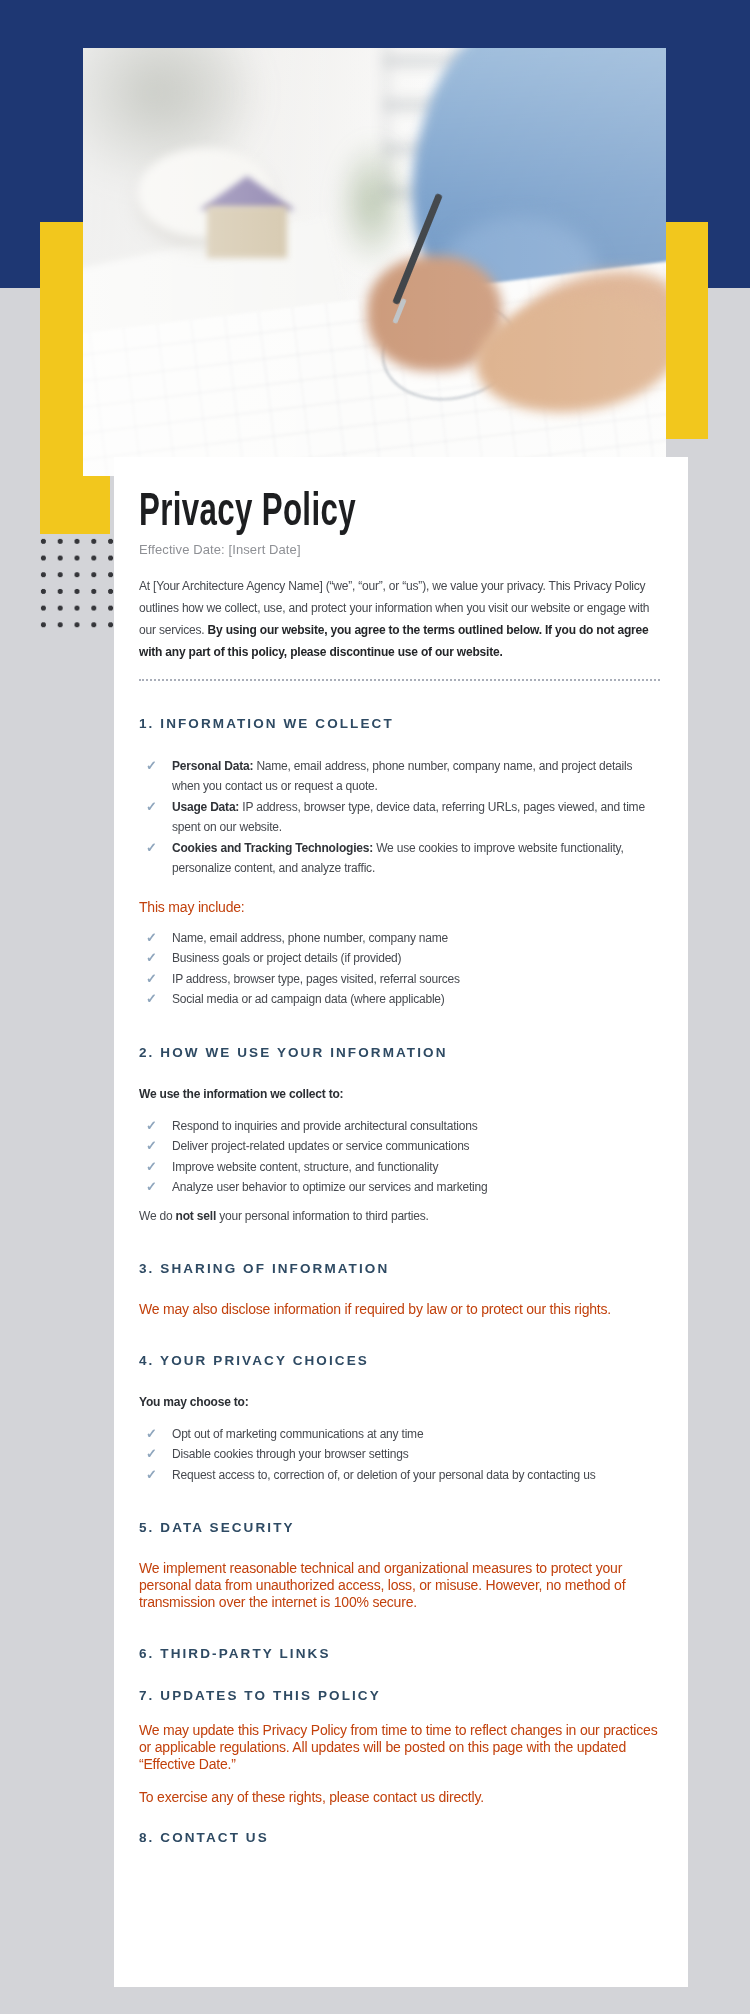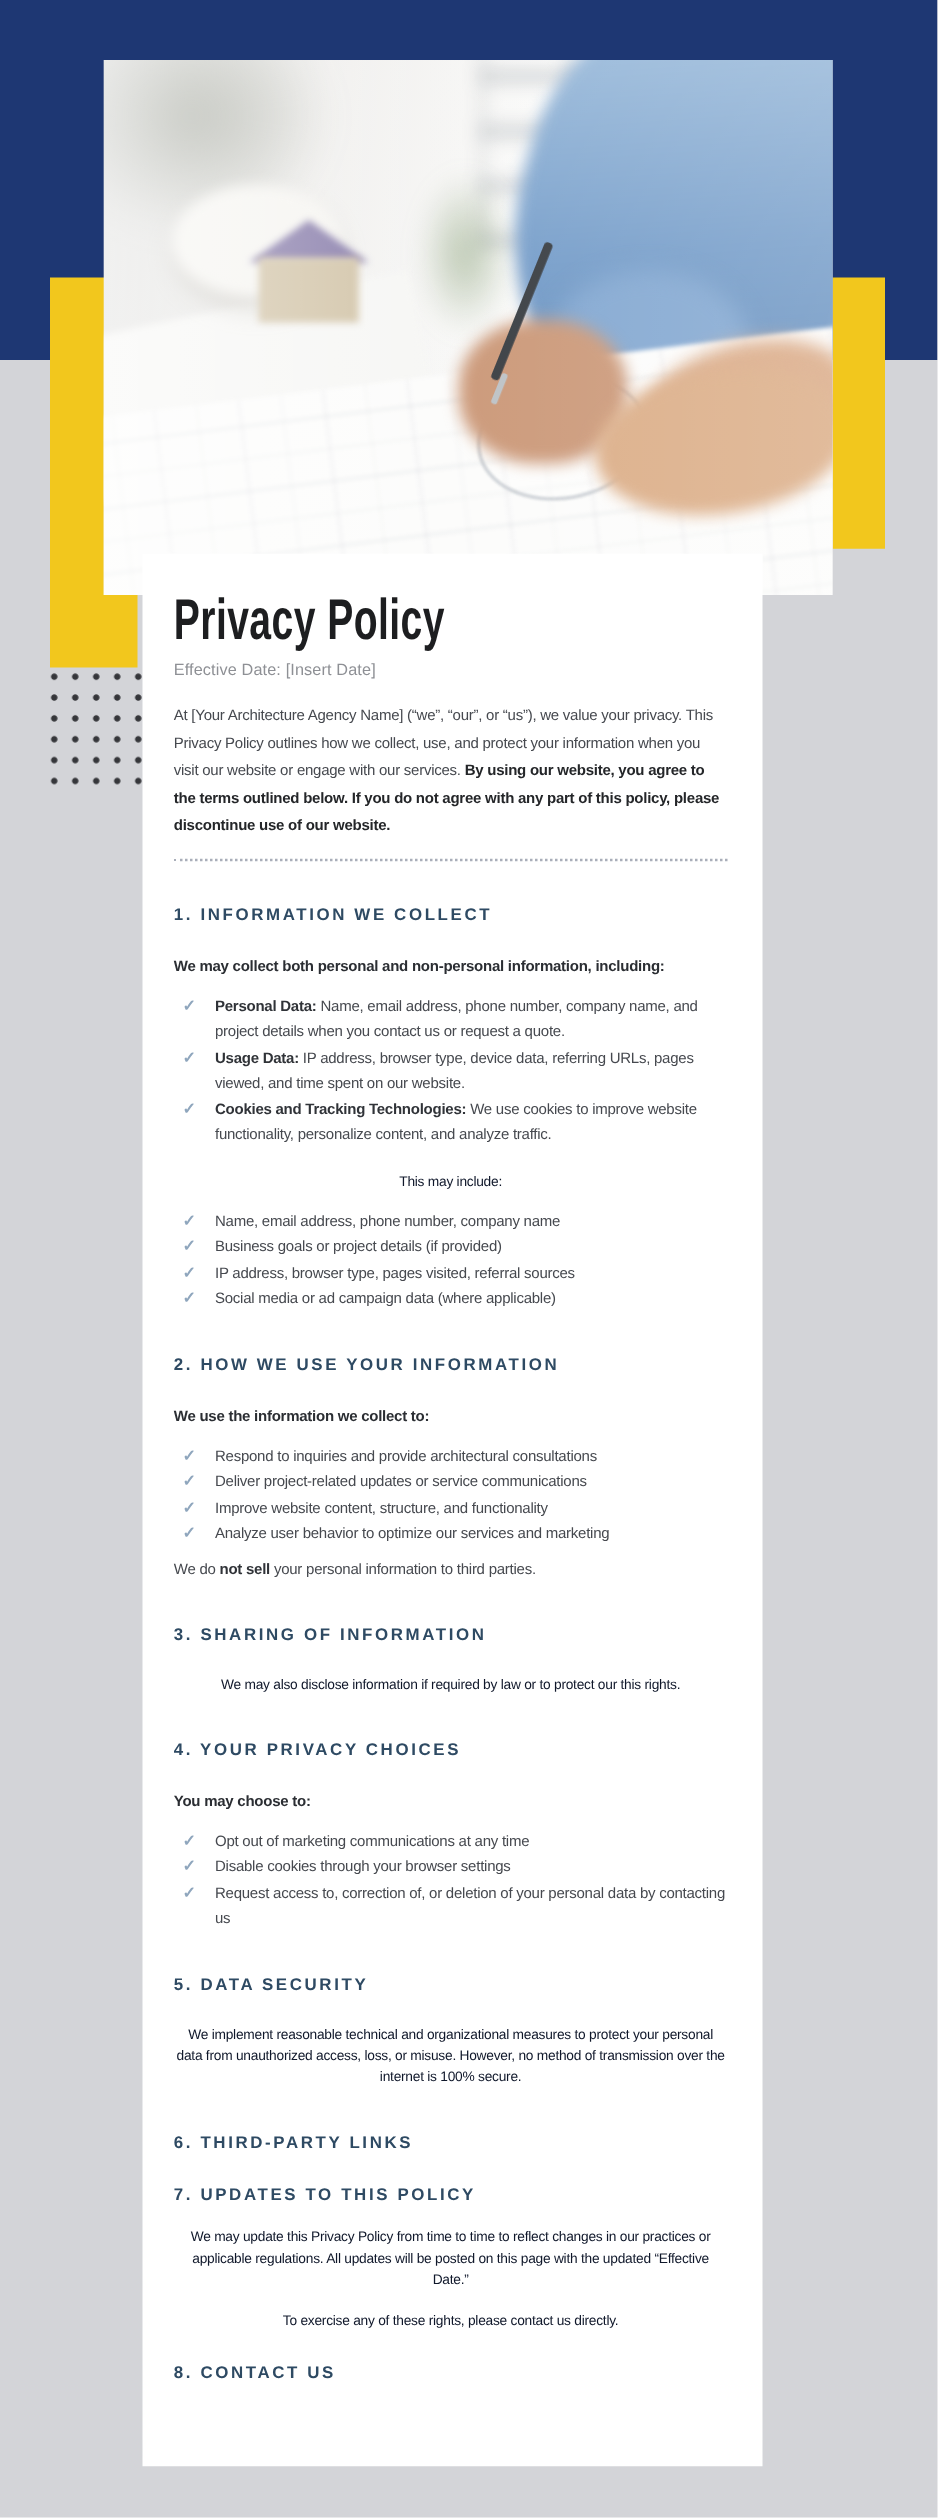--- a/index.html
+++ b/index.html
@@ -47,38 +47,38 @@
   .ph-hand-right { left:392px; top:248px; width:205px; height:115px; background:#d9a87f; border-radius:50%; transform:rotate(-8deg); filter:blur(6px); }
   .ph-forearm { left:430px; top:226px; width:170px; height:95px; background:#d8a57f; border-radius:50%; transform:rotate(-14deg); filter:blur(7px); }
   .ph-pen { left:331px; top:142px; width:7px; height:118px; background:#2c3136; border-radius:3px; transform:rotate(22deg); filter:blur(.6px); }
   .ph-pen-tip { left:314px; top:250px; width:5px; height:26px; background:#b9bec2; border-radius:2px; transform:rotate(22deg); filter:blur(.6px); }
   .ph-hat { left:55px; top:100px; width:135px; height:90px; background:#f5f4f0; border-radius:50%; filter:blur(5px); box-shadow:0 10px 14px rgba(180,175,165,.5); }
   .ph-house-roof { left:116px; top:128px; width:0; height:0; border-left:48px solid transparent; border-right:48px solid transparent; border-bottom:34px solid #8276a6; filter:blur(3px); }
   .ph-house { left:124px; top:158px; width:80px; height:52px; background:#cfc0a2; filter:blur(3px); }
   .ph-wash { inset:0; background:linear-gradient(90deg, rgba(255,255,255,.55) 0%, rgba(255,255,255,.08) 45%, rgba(255,255,255,.22) 100%); }
   
   .card {
-    position:absolute; left:114px; top:443px; width:496px; height:1530px;
+    position:absolute; left:114px; top:457px; width:574px; height:1530px;
     background:#ffffff; z-index:4; padding:27px 28px 0 25px; overflow:hidden;
   }
   .page-title {
     font-size:46px; font-weight:700; color:#1d1e20; letter-spacing:.5px;
     transform:scaleX(.68); transform-origin:0 50%; white-space:nowrap; line-height:1.1;
   }
   .eff-date { margin-top:7px; font-size:13px; color:#8e9095; letter-spacing:.1px; }
   .intro { margin-top:18px; font-size:12px; line-height:22px; color:#46494f; letter-spacing:-.2px; }
   .intro .b { font-weight:700; color:#242629; }
   .divider { margin-top:16px; border-bottom:2px dotted #a9aeb9; height:0; }
   
   .sec { margin-top:33px; }
   .sec.tight { margin-top:22px; }
   .sec-h { font-size:13.5px; font-weight:700; letter-spacing:2.1px; color:#2e4a63; text-transform:uppercase; line-height:20px; margin-bottom:22px; }
   .sec.tight .sec-h { margin-bottom:12px; }
   .lead { font-size:12px; font-weight:700; color:#2b2e33; line-height:19px; letter-spacing:-.2px; }
-  .para { font-size:11px; color:#0f172a; line-height:17px; margin-top:16px; letter-spacing:-.2px;text-align:center; }
+  .para { font-size:14px; color:#c2410c; line-height:17px; margin-top:16px; letter-spacing:-.2px; }
   .para:first-child, .lead:first-child { margin-top:0; }
   .rich { font-size:12px; color:#46494f; line-height:19px; margin-top:9px; letter-spacing:-.2px; }
   .bullets { list-style:none; margin-top:12px; }
   .bullets li { display:flex; gap:11px; padding-left:7px; font-size:12px; color:#46494f; line-height:20.5px; letter-spacing:-.2px; }
   .bullets + .para { margin-top:20px; }
   .check { color:#8fa6bd; font-weight:700; font-size:13px; flex:0 0 15px; line-height:20.5px; }
   .bdp { font-weight:700; color:#303338; }
   .b { font-weight:700; color:#303338; }
 </style>
 </head>
@@ -112,21 +112,20 @@
 </div>
 
 <div class="card">
   <h1 class="page-title">Privacy Policy</h1>
   <div class="eff-date">Effective Date: [Insert Date]</div>
   <p class="intro"><span>At [Your Architecture Agency Name] (“we”, “our”, or “us”), we value your privacy. This Privacy Policy outlines how we collect, use, and protect your information when you visit our website or engage with our services. </span><span class="b">By using our website, you agree to the terms outlined below. If you do not agree with any part of this policy, please discontinue use of our website.</span></p>
   <div class="divider"></div>
   <div id="sections">
       <section class="sec">
         <h2 class="sec-h">1. INFORMATION WE COLLECT</h2>
-        <p class="lead">We may collect both personal and non-personal information, including:</p>
         <ul class="bullets">
           <li>
             <span class="check">✓</span>
             <span><span class="bdp">Personal Data: </span>Name, email address, phone number, company name, and project details when you contact us or request a quote.</span>
           </li>
           <li>
             <span class="check">✓</span>
             <span><span class="bdp">Usage Data: </span>IP address, browser type, device data, referring URLs, pages viewed, and time spent on our website.</span>
           </li>
           <li>

